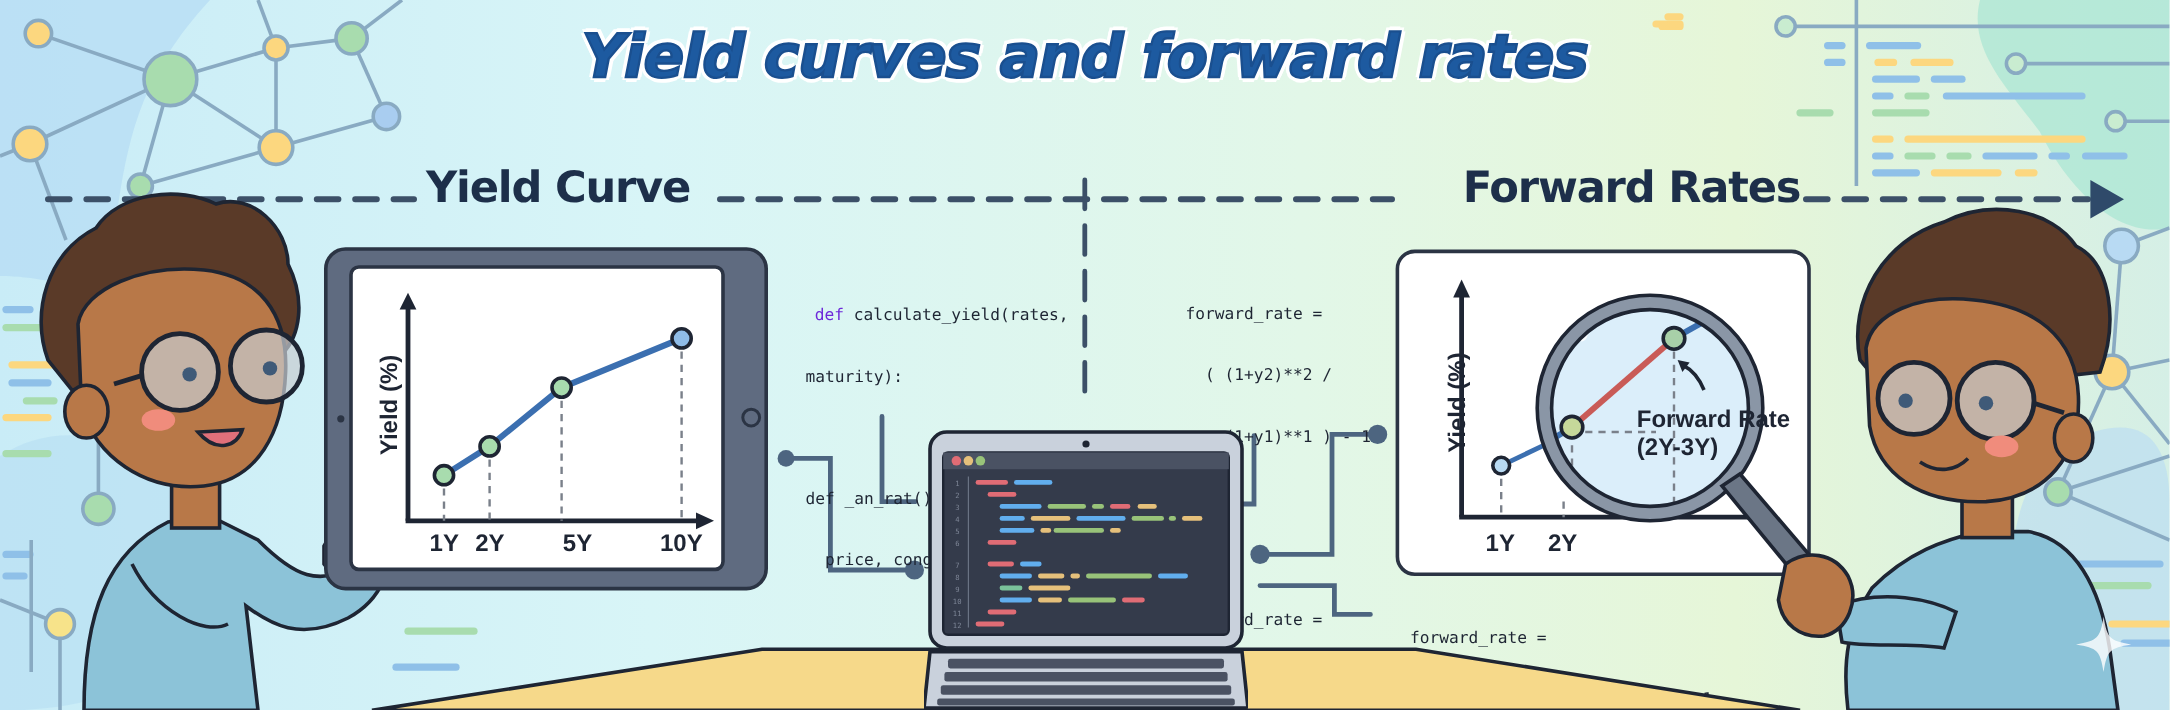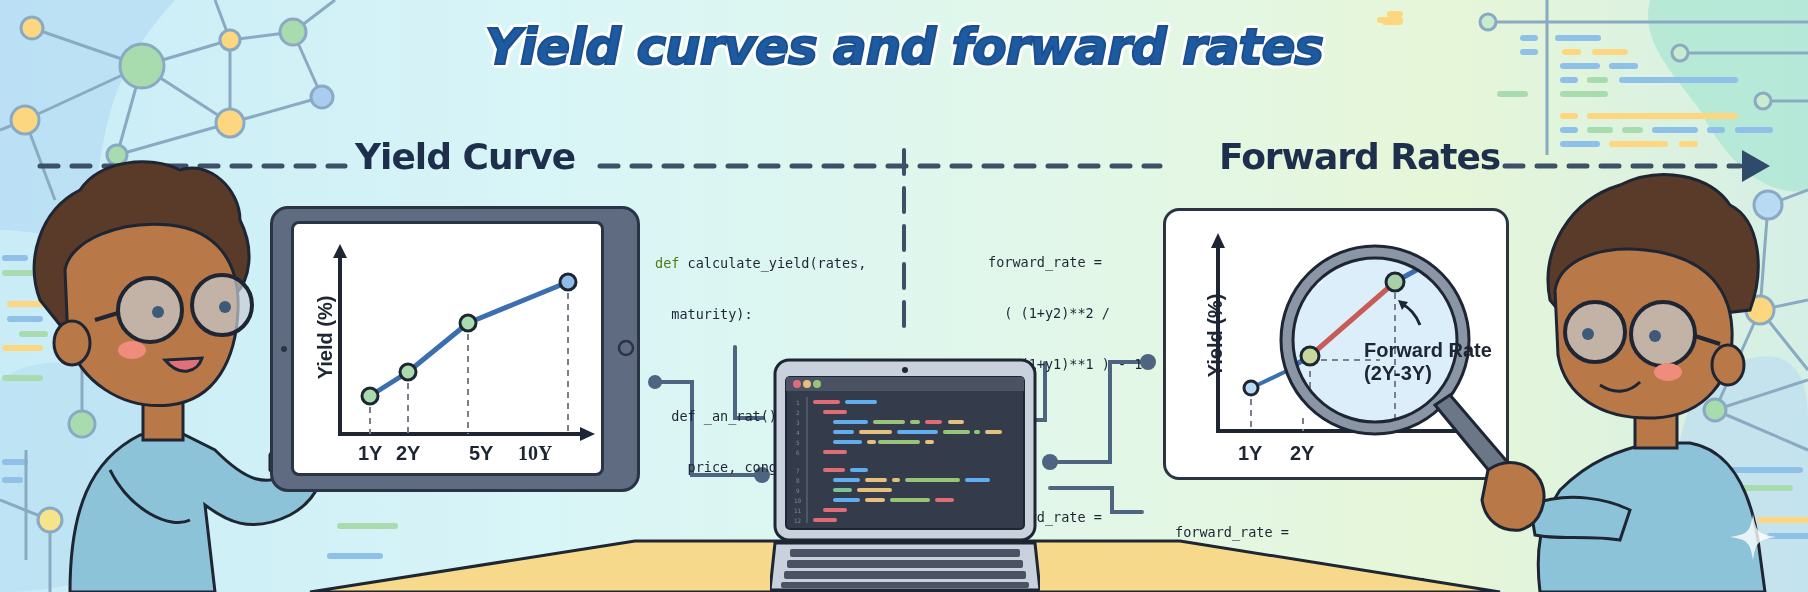--- a/index.html
+++ b/index.html
@@ -20,21 +20,21 @@
     text-shadow: 0 0 0 #fff, 3px 3px 0 #fff, -3px -3px 0 #fff, 3px -3px 0 #fff, -3px 3px 0 #fff, 0 4px 0 #fff, 4px 0 0 #fff, 0 -4px 0 #fff, -4px 0 0 #fff;
   }
   .section-title {
     position: absolute; top: 136px; font-weight: 900; font-size: 36px; color: #1d2f4a;
     font-family: "DejaVu Sans", sans-serif; letter-spacing: -1px; text-align: center;
   }
   .code {
     position: absolute; font-family: "DejaVu Sans Mono", monospace; font-size: 13.5px;
     line-height: 17px; color: #1e2533; white-space: pre;
   }
-  .kw { color: #4d7c0f; }
+  .kw { color: #6d28d9; margin-left: 24px; }
   .device {
     position: absolute; background: #5f6b80; border: 3px solid #2b3444; border-radius: 18px;
   }
   .screen {
     position: absolute; background: #ffffff; border: 3px solid #2b3444; border-radius: 8px;
   }
   .axis-label {
     position: absolute; font-weight: 700; font-size: 20px; color: #1e2533;
     font-family: "Liberation Sans", sans-serif;
   }
@@ -238,21 +238,21 @@
     <circle cx="100" cy="190" r="8" fill="#a8dcae"></circle>
     <circle cx="138" cy="166" r="8" fill="#a8dcae"></circle>
     <circle cx="198" cy="117" r="8" fill="#a8dcae"></circle>
     <circle cx="298" cy="76" r="8" fill="#8fbce8"></circle>
   </g>
 </svg>
 <div class="axis-label" style="left:275px;top:326px;transform:rotate(-90deg);transform-origin:center;width:100px;text-align:center;">Yield (%)</div>
 <div class="axis-label" style="left:358px;top:442px;">1Y</div>
 <div class="axis-label" style="left:396px;top:442px;">2Y</div>
 <div class="axis-label" style="left:469px;top:442px;">5Y</div>
-<div class="axis-label" style="left:518px;top:442px;font-family:Liberation Serif, serif;">10Y</div>
+<div class="axis-label" style="left:550px;top:442px;">10Y</div>
 
 <div class="code" style="left:655px;top:221px;">
   <div><span class="kw">def</span><span> calculate_yield(rates,</span></div>
   <div>  maturity):</div>
   <div>&nbsp;</div>
   <div>  def _an_rat():</div>
   <div>    price, congth(price))</div>
   <div>&nbsp;</div>
   <div>  return yield</div>
 </div>

